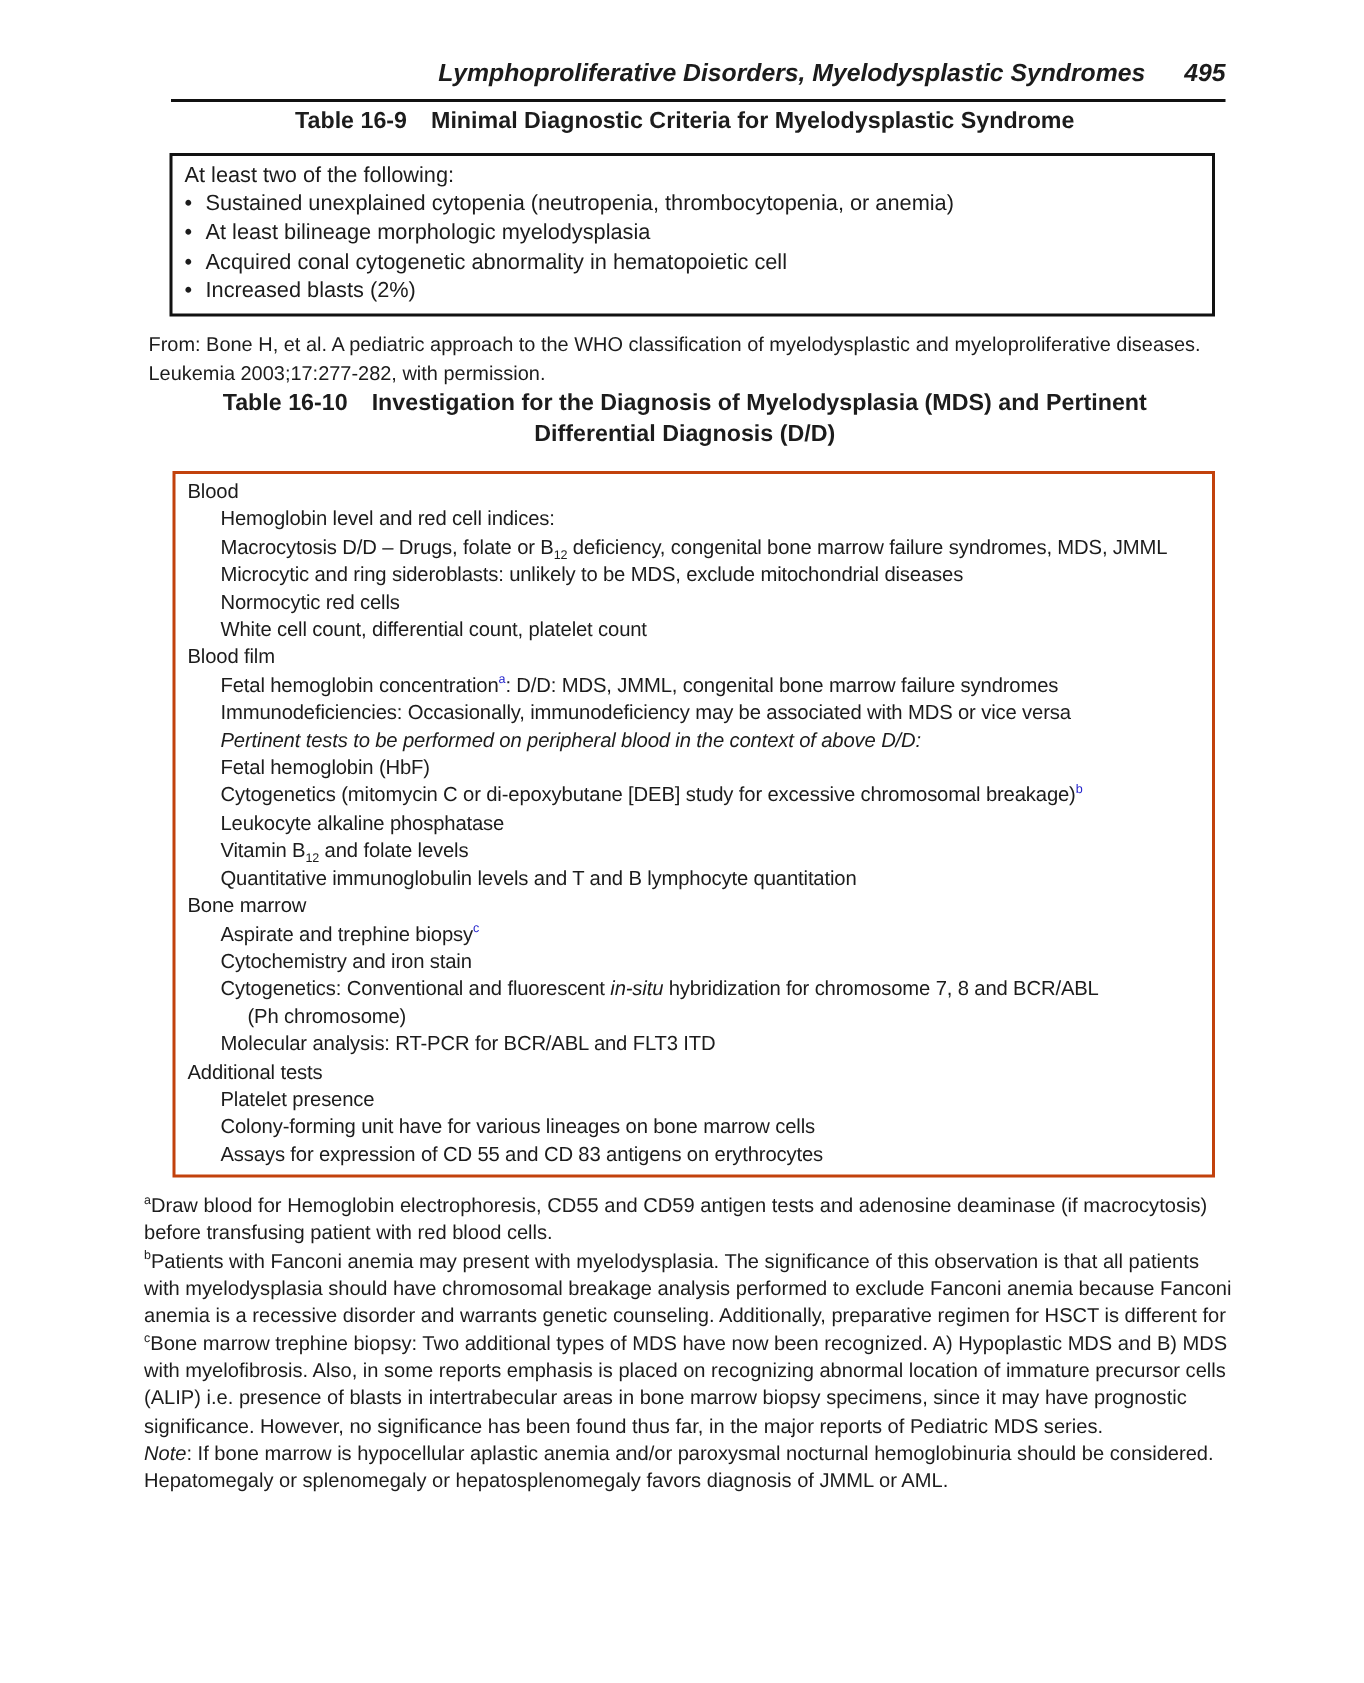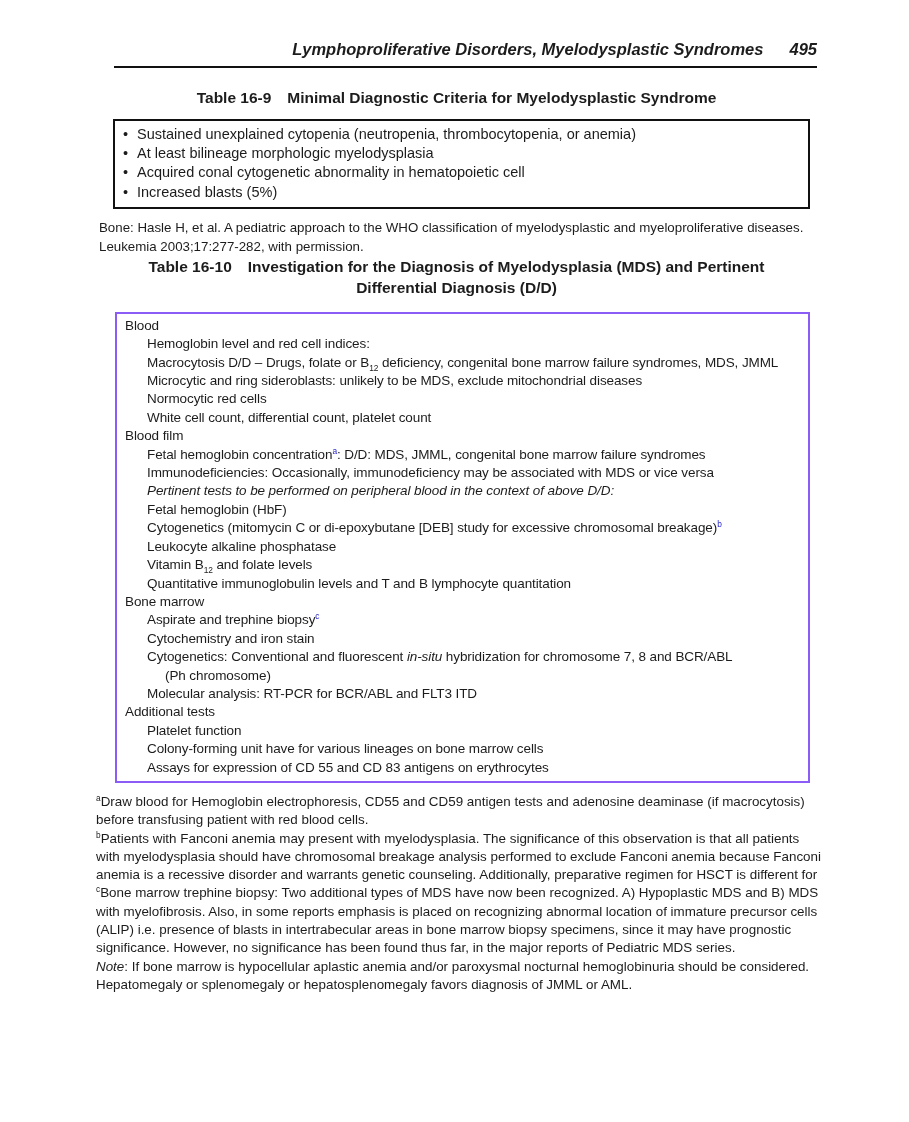--- a/index.html
+++ b/index.html
@@ -40,21 +40,21 @@
     margin-left: 18px;
   }
   
   .caption {
     text-align: center;
     font-weight: bold;
     font-size: 15.5px;
     line-height: 21px;
     white-space: nowrap;
   }
-  .caption-1 { margin-top: 19px; }
+  .caption-1 { margin-top: 2px; }
   .caption-2 { }
   .caption .cap-label { margin-right: 16px; }
   
   .criteria-box {
     margin-top: 11px;
     margin-left: 17px;
     width: 697px;
     box-sizing: border-box;
     border: 2px solid #111;
     padding: 4px 8px 5px 8px;
@@ -74,21 +74,21 @@
     font-size: 13.3px;
     line-height: 19px;
     white-space: nowrap;
   }
   
   .inv-box {
     margin-top: 14px;
     margin-left: 19px;
     width: 695px;
     box-sizing: border-box;
-    border: 2px solid #8b5cf6;
+    border: 2px solid #c2410c;
     padding: 3px 6px 4px 6px;
     font-size: 13.5px;
     line-height: 18.4px;
     letter-spacing: -0.1px;
     white-space: nowrap;
   }
   .inv-line.indent-0 { padding-left: 2px; }
   .inv-line.indent-1 { padding-left: 24px; }
   .inv-line.indent-2 { padding-left: 42px; }
   .inv-line.italic { font-style: italic; }
@@ -122,30 +122,31 @@
     <span>Lymphoproliferative Disorders, Myelodysplastic Syndromes</span>
     <span>495</span>
   </div>
   <div class="header-rule"></div>
 
   <div class="caption caption-1">
     <span class="cap-label">Table 16-9</span><span>Minimal Diagnostic Criteria for Myelodysplastic Syndrome</span>
   </div>
 
   <div class="criteria-box">
+    <div class="criteria-intro">At least two of the following:</div>
     <div id="criteria-items">
         <div class="criteria-item"><span class="bullet">•</span><span>Sustained unexplained cytopenia (neutropenia, thrombocytopenia, or anemia)</span></div>
         <div class="criteria-item"><span class="bullet">•</span><span>At least bilineage morphologic myelodysplasia</span></div>
         <div class="criteria-item"><span class="bullet">•</span><span>Acquired conal cytogenetic abnormality in hematopoietic cell</span></div>
-        <div class="criteria-item"><span class="bullet">•</span><span>Increased blasts (5%)</span></div>
+        <div class="criteria-item"><span class="bullet">•</span><span>Increased blasts (2%)</span></div>
       </div>
   </div>
 
   <div class="source" id="source-lines">
-      <div>Bone: Hasle H, et al. A pediatric approach to the WHO classification of myelodysplastic and myeloproliferative diseases.</div>
+      <div>From: Bone H, et al. A pediatric approach to the WHO classification of myelodysplastic and myeloproliferative diseases.</div>
       <div>Leukemia 2003;17:277-282, with permission.</div>
     </div>
 
   <div class="caption caption-2">
     <div>
       <span class="cap-label">Table 16-10</span><span>Investigation for the Diagnosis of Myelodysplasia (MDS) and Pertinent</span>
     </div>
     <div>Differential Diagnosis (D/D)</div>
   </div>
 
@@ -165,21 +166,21 @@
       <div class="inv-line indent-1">Leukocyte alkaline phosphatase</div>
       <div class="inv-line indent-1">Vitamin B<sub>12</sub> and folate levels</div>
       <div class="inv-line indent-1">Quantitative immunoglobulin levels and T and B lymphocyte quantitation</div>
       <div class="inv-line indent-0">Bone marrow</div>
       <div class="inv-line indent-1">Aspirate and trephine biopsy<sup>c</sup></div>
       <div class="inv-line indent-1">Cytochemistry and iron stain</div>
       <div class="inv-line indent-1">Cytogenetics: Conventional and fluorescent <em>in-situ</em> hybridization for chromosome 7, 8 and BCR/ABL</div>
       <div class="inv-line indent-2">(Ph chromosome)</div>
       <div class="inv-line indent-1">Molecular analysis: RT-PCR for BCR/ABL and FLT3 ITD</div>
       <div class="inv-line indent-0">Additional tests</div>
-      <div class="inv-line indent-1">Platelet function</div>
+      <div class="inv-line indent-1">Platelet presence</div>
       <div class="inv-line indent-1">Colony-forming unit have for various lineages on bone marrow cells</div>
       <div class="inv-line indent-1">Assays for expression of CD 55 and CD 83 antigens on erythrocytes</div>
     </div>
 
   <div class="footnotes" id="footnote-lines">
       <div><sup>a</sup>Draw blood for Hemoglobin electrophoresis, CD55 and CD59 antigen tests and adenosine deaminase (if macrocytosis)</div>
       <div>before transfusing patient with red blood cells.</div>
       <div><sup>b</sup>Patients with Fanconi anemia may present with myelodysplasia. The significance of this observation is that all patients</div>
       <div>with myelodysplasia should have chromosomal breakage analysis performed to exclude Fanconi anemia because Fanconi</div>
       <div>anemia is a recessive disorder and warrants genetic counseling. Additionally, preparative regimen for HSCT is different for</div>

